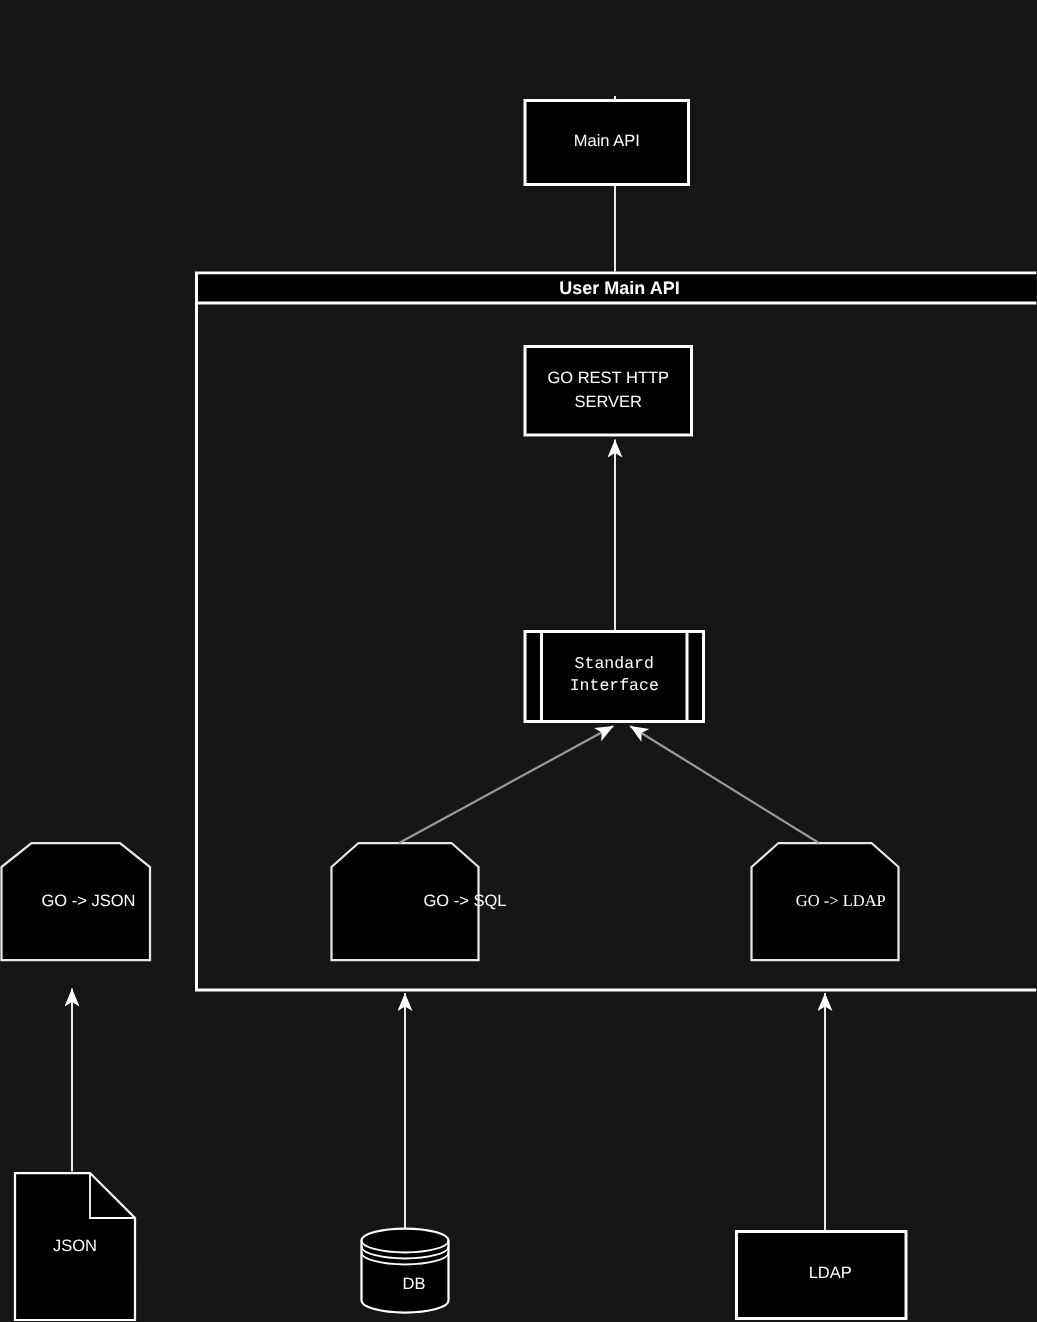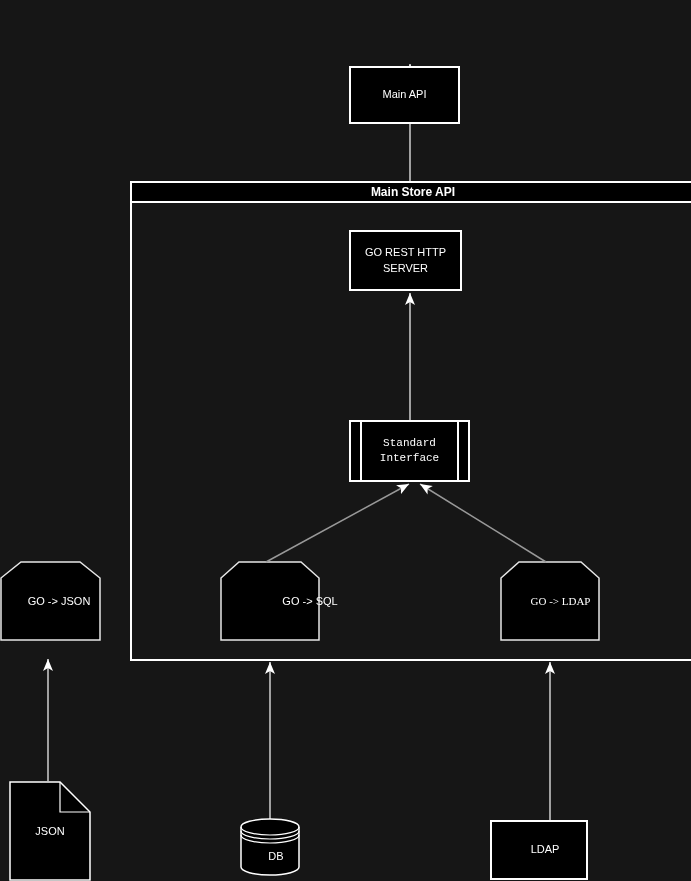--- a/index.html
+++ b/index.html
@@ -27,21 +27,21 @@
     align-items: center;
     justify-content: center;
     text-align: center;
     font-size: 11px;
     line-height: 1.4;
     white-space: pre-line;
   }
   #main-api   { left: 349px; top: 18px;   width: 111px; height: 58px; margin-top: 48px; }
   #go-rest    { left: 349px; top: 230px; width: 113px; height: 61px; }
   #std-iface  { left: 349px; top: 420px; width: 121px; height: 62px; font-family: Liberation Mono, monospace; }
-  #ldap-box   { left: 490px; top: 820px; width: 98px; height: 60px; padding-left: 12px; }
+  #ldap-box   { left: 490px; top: 820px; width: 115px; height: 60px; padding-left: 12px; }
   .iface-bar {
     position: absolute;
     top: 0; bottom: 0;
     width: 2px;
     background: #ffffff;
   }
   .iface-bar.left  { left: 9px; }
   .iface-bar.right { right: 9px; }
   #user-store {
     position: absolute;
@@ -106,21 +106,21 @@
     <line x1="410" y1="420" x2="410" y2="293" stroke="#ffffff" stroke-width="1.2" marker-end="url(#arrow)"></line>
     <line x1="266" y1="562" x2="409" y2="484" stroke="#999999" stroke-width="1.5" marker-end="url(#arrow)"></line>
     <line x1="546" y1="562" x2="420" y2="484" stroke="#999999" stroke-width="1.5" marker-end="url(#arrow)"></line>
     <line x1="48" y1="781" x2="48" y2="659" stroke="#ffffff" stroke-width="1.2" marker-end="url(#arrow)"></line>
     <line x1="270" y1="819" x2="270" y2="662" stroke="#ffffff" stroke-width="1.2" marker-end="url(#arrow)"></line>
     <line x1="550" y1="820" x2="550" y2="662" stroke="#ffffff" stroke-width="1.2" marker-end="url(#arrow)"></line>
   </svg>
 
   <div id="user-store">
     <div class="titlebar">
-      <span>Main Store API</span>
+      <span>User Main API</span>
     </div>
   </div>
 
   <div class="node" id="main-api">
     <span>Main API</span>
   </div>
 
   <div class="node" id="go-rest">
     <span>GO REST HTTP
 SERVER</span>

